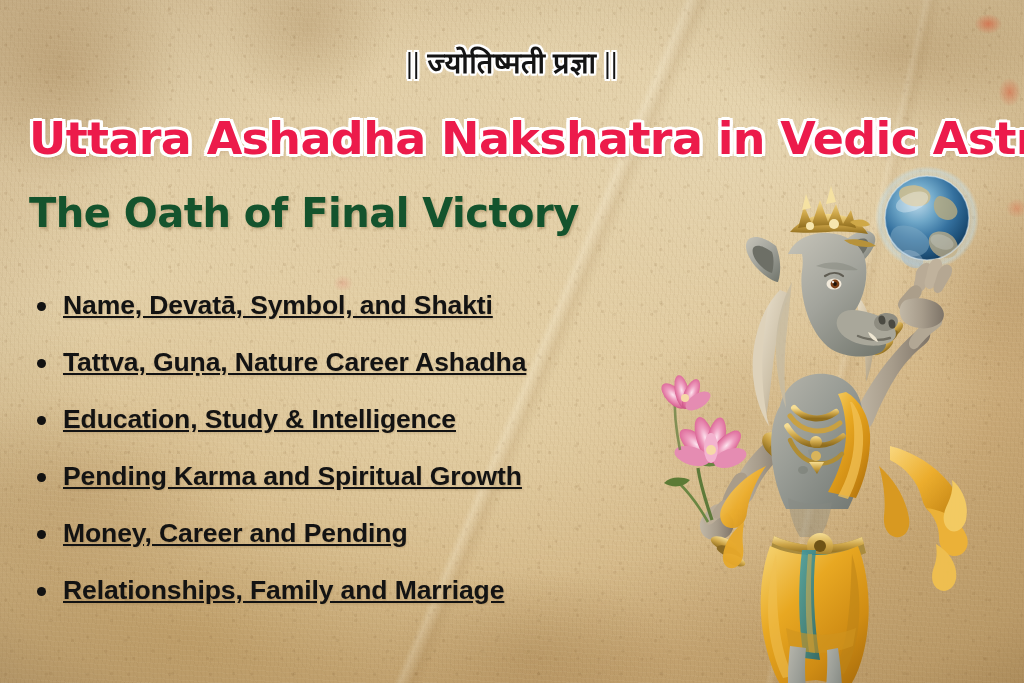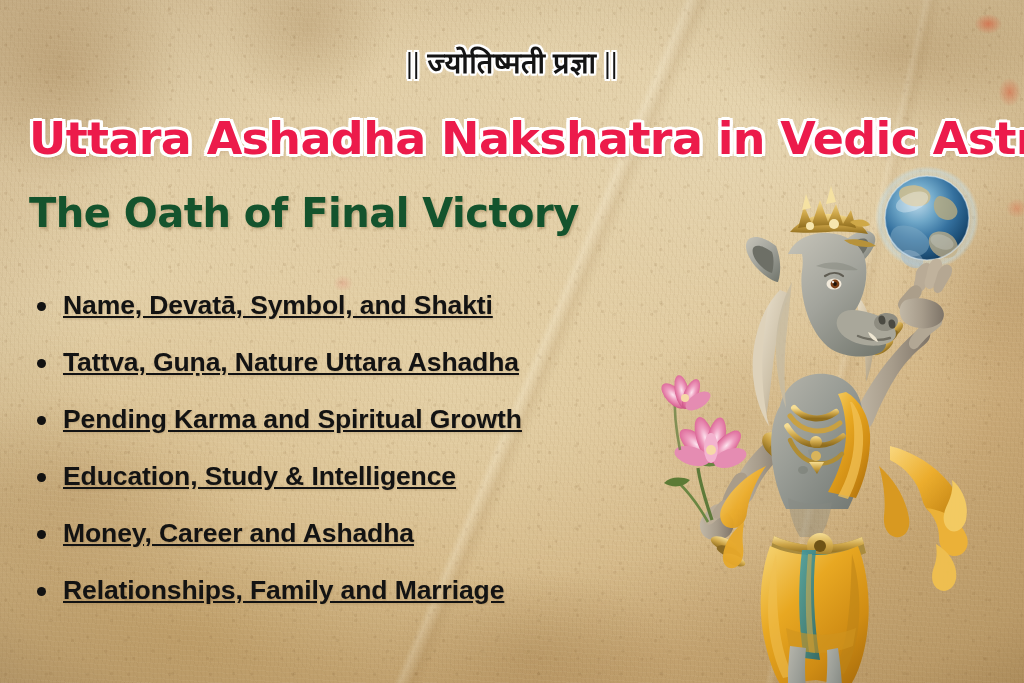--- a/index.html
+++ b/index.html
@@ -461,33 +461,33 @@
 
   <div class="subtitle">The Oath of Final Victory</div>
 
   <ul class="bullets">
     <li class="bullet-row">
       <span class="bullet-dot"></span>
       <span class="bullet-text">Name, Devatā, Symbol, and Shakti</span>
     </li>
     <li class="bullet-row">
       <span class="bullet-dot"></span>
-      <span class="bullet-text">Tattva, Guṇa, Nature Uttara Ashadha</span>
+      <span class="bullet-text">Tattva, Guṇa, Nature Career Ashadha</span>
+    </li>
+    <li class="bullet-row">
+      <span class="bullet-dot"></span>
+      <span class="bullet-text">Education, Study &amp; Intelligence</span>
     </li>
     <li class="bullet-row">
       <span class="bullet-dot"></span>
       <span class="bullet-text">Pending Karma and Spiritual Growth</span>
     </li>
     <li class="bullet-row">
       <span class="bullet-dot"></span>
-      <span class="bullet-text">Education, Study &amp; Intelligence</span>
-    </li>
-    <li class="bullet-row">
-      <span class="bullet-dot"></span>
-      <span class="bullet-text">Money, Career and Ashadha</span>
+      <span class="bullet-text">Money, Career and Pending</span>
     </li>
     <li class="bullet-row">
       <span class="bullet-dot"></span>
       <span class="bullet-text">Relationships, Family and Marriage</span>
     </li>
   </ul>
 
 </div>
 
 </body></html>

